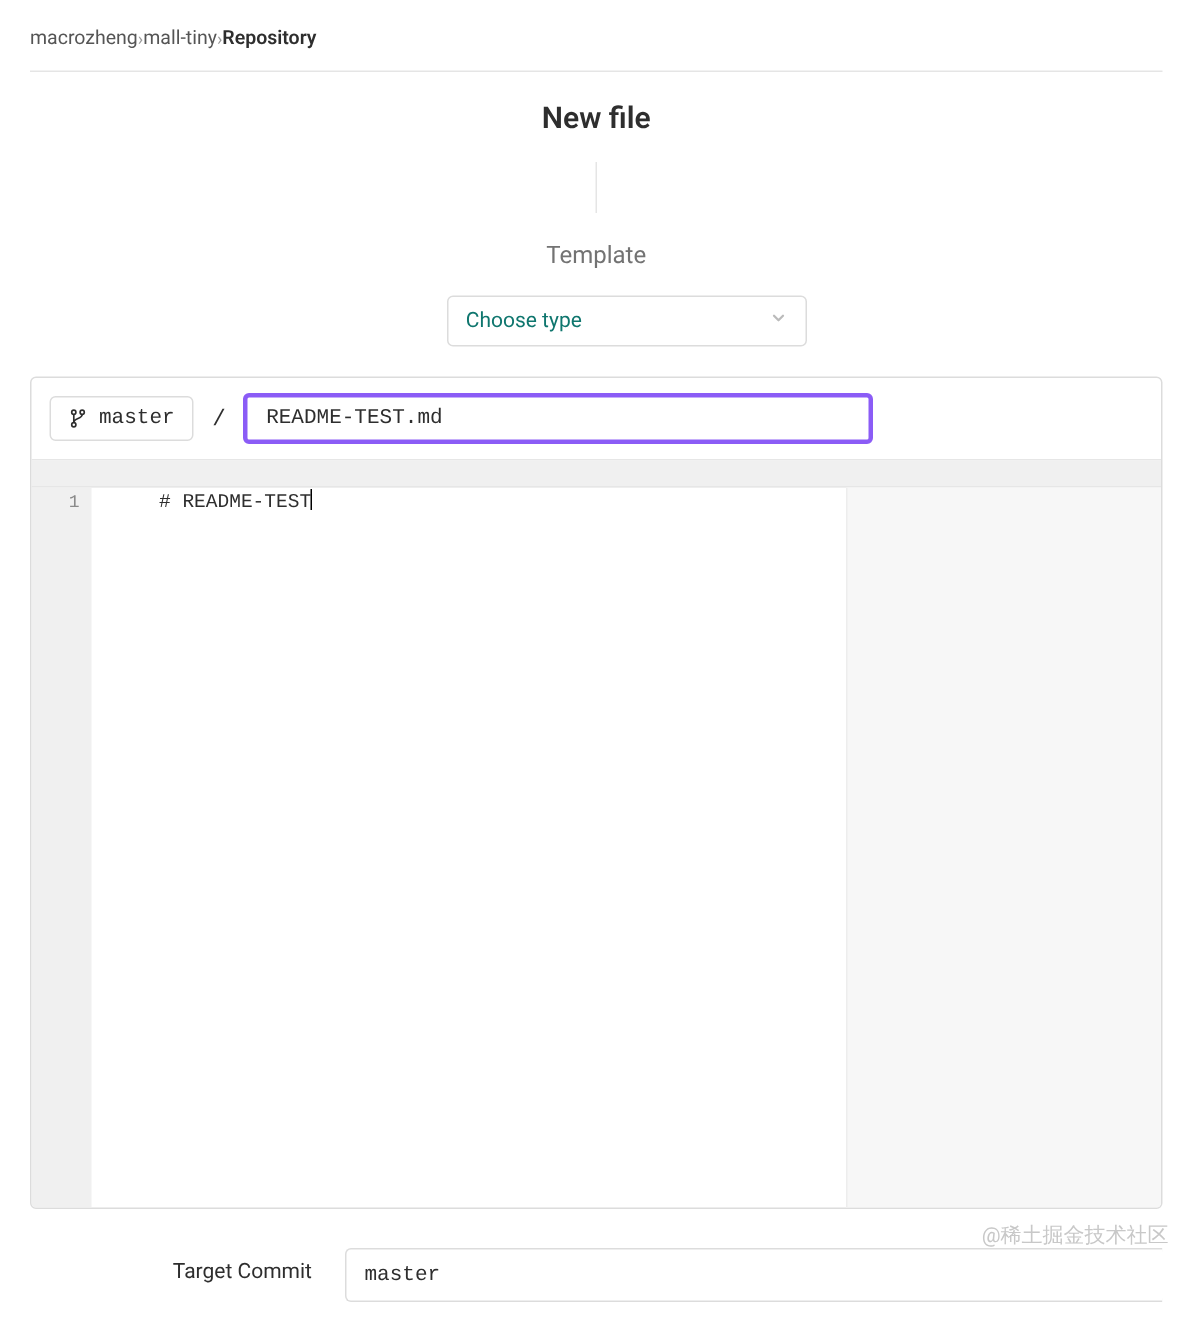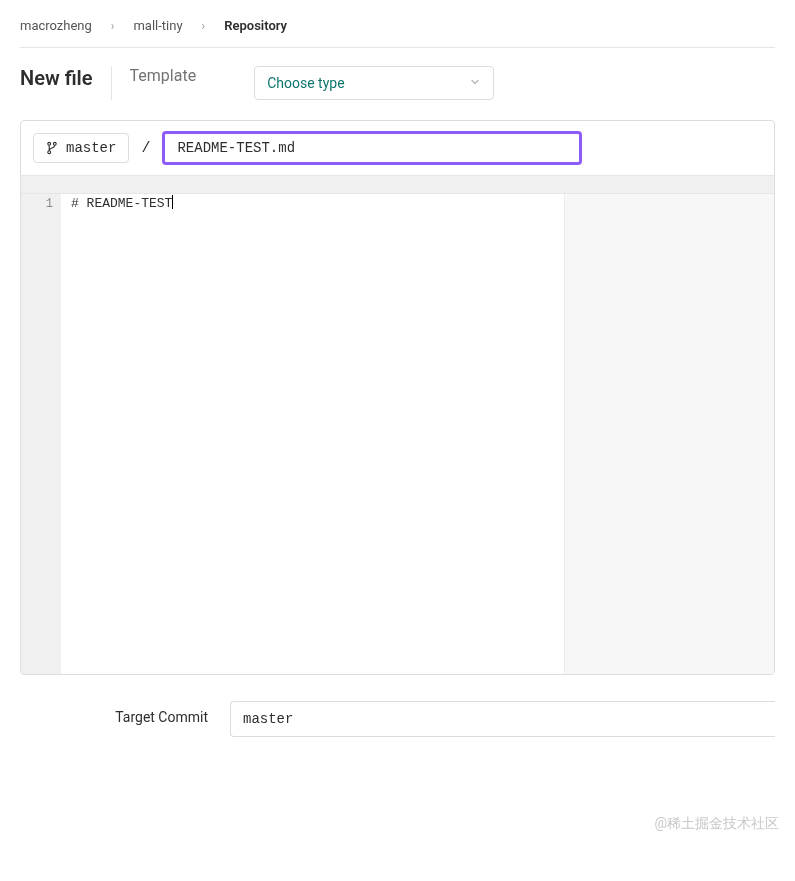--- a/index.html
+++ b/index.html
@@ -9,33 +9,35 @@
       color: #2e2e2e;
       width: 795px;
       height: 881px;
       overflow: hidden;
       position: relative;
     }
     .container { padding: 10px 20px 0 20px; }
     .breadcrumb {
       display: flex;
       align-items: center;
-      gap: 19px;
+      gap: 0;
       font-size: 13px;
       color: #555;
       padding: 8px 0 14px 0;
       border-bottom: 1px solid #e5e5e5;
     }
     .breadcrumb a { color: #555; text-decoration: none; }
     .breadcrumb .sep { color: #999; font-size: 12px; }
     .breadcrumb .current { font-weight: 600; color: #2e2e2e; }
     .header-row {
       display: flex;
+      align-items: center;
       padding: 18px 0 20px 0;
       gap: 18px;
+      flex-direction: column;
     }
     .page-title {
       font-size: 20px;
       font-weight: 600;
       color: #2e2e2e;
     }
     .vdiv { width: 1px; background: #e5e5e5; height: 34px; }
     .template-label { font-size: 16px; color: #737373; }
     .template-select {
       position: relative;
@@ -119,20 +121,21 @@
     .code-content {
       flex: 1;
       position: relative;
       padding: 1px 0 0 10px;
       color: #2e2e2e;
       line-height: 18px;
     }
     .code-line {
       display: inline;
       white-space: pre;
+      margin-left: 35px;
     }
     .cursor {
       display: inline-block;
       width: 1px;
       height: 14px;
       background: #000;
       vertical-align: -2px;
     }
     .right-margin-shade {
       position: absolute;

